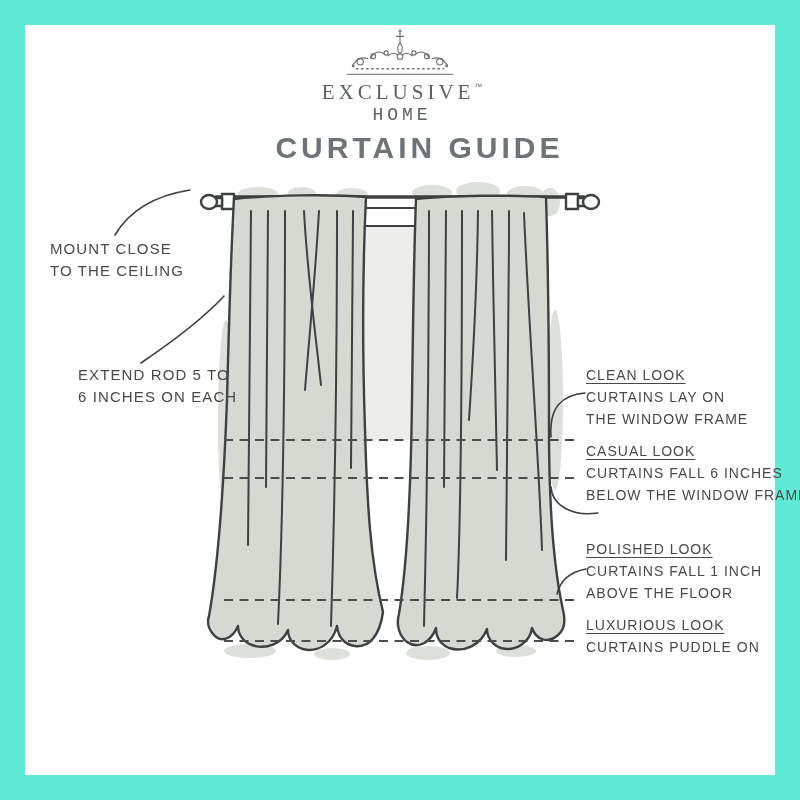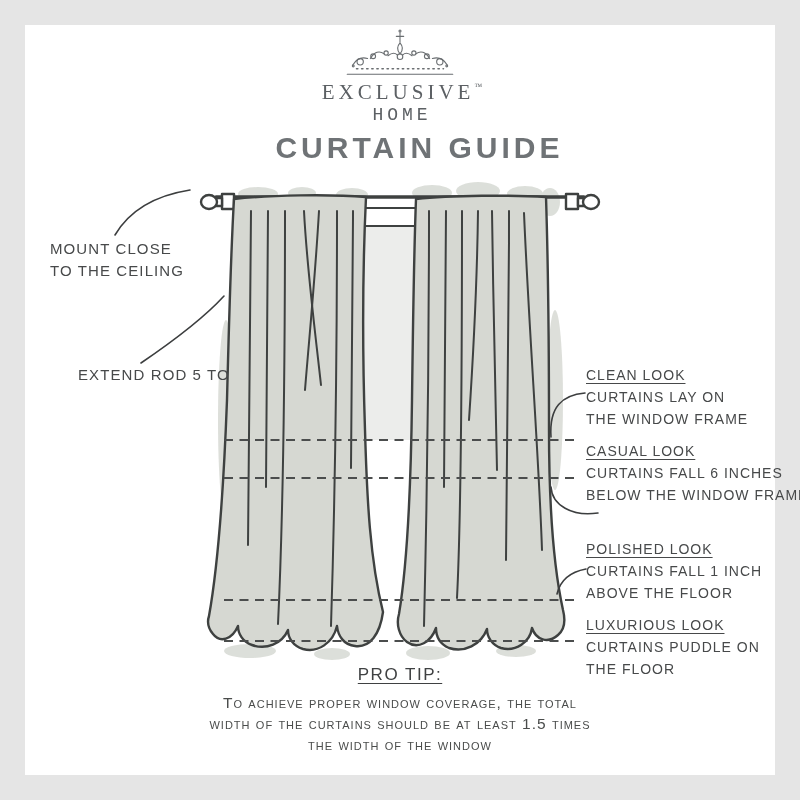--- a/index.html
+++ b/index.html
@@ -1,21 +1,21 @@
 <!DOCTYPE html>
 <html><head>
 <meta charset="utf-8">
 <style>
   * { margin: 0; padding: 0; box-sizing: border-box; }
   html,body { width: 800px; height: 800px; }
   body { font-family: "Liberation Sans", sans-serif; }
 
   .stage {
     position: relative; width: 800px; height: 800px;
-    background: #e5e5e5; overflow: hidden;
+    background: #5eead4; overflow: hidden;
   }
   .panel {
     position: absolute; left: 25px; top: 25px;
     width: 750px; height: 750px; background: #ffffff;
   }
   .art { position: absolute; left: 0; top: 0; width: 800px; height: 800px; }
 
   
   .logo { position: absolute; left: 0; top: 28px; width: 800px; text-align: center; color: #5c6064; }
   .crown { display: block; margin: 0 auto; width: 124px; height: 50px; }
@@ -201,44 +201,36 @@
   </header>
 
   <h1 class="page-title">CURTAIN GUIDE</h1>
 
   <div id="mount" class="annot">
     <div>MOUNT CLOSE</div>
     <div>TO THE CEILING</div>
   </div>
   <div id="extend" class="annot">
     <div>EXTEND ROD 5 TO</div>
+    <div>6 INCHES ON EACH</div>
   </div>
 
   <div id="clean" class="annot right">
     <div class="look-title">CLEAN LOOK</div>
     <div>CURTAINS LAY ON</div>
     <div>THE WINDOW FRAME</div>
   </div>
   <div id="casual" class="annot right">
     <div class="look-title">CASUAL LOOK</div>
     <div>CURTAINS FALL 6 INCHES</div>
     <div>BELOW THE WINDOW FRAME</div>
   </div>
   <div id="polished" class="annot right">
     <div class="look-title">POLISHED LOOK</div>
     <div>CURTAINS FALL 1 INCH</div>
     <div>ABOVE THE FLOOR</div>
   </div>
   <div id="luxury" class="annot right">
     <div class="look-title">LUXURIOUS LOOK</div>
     <div>CURTAINS PUDDLE ON</div>
-    <div>THE FLOOR</div>
-  </div>
-
-  <div class="protip">
-    <div class="protip-title">PRO TIP:</div>
-    <div class="protip-body">
-      <div>To achieve proper window coverage, the total</div>
-      <div>width of the curtains should be at least 1.5 times</div>
-      <div>the width of the window</div>
-    </div>
-  </div>
+  </div>
+
 </div>
 
 </body></html>

